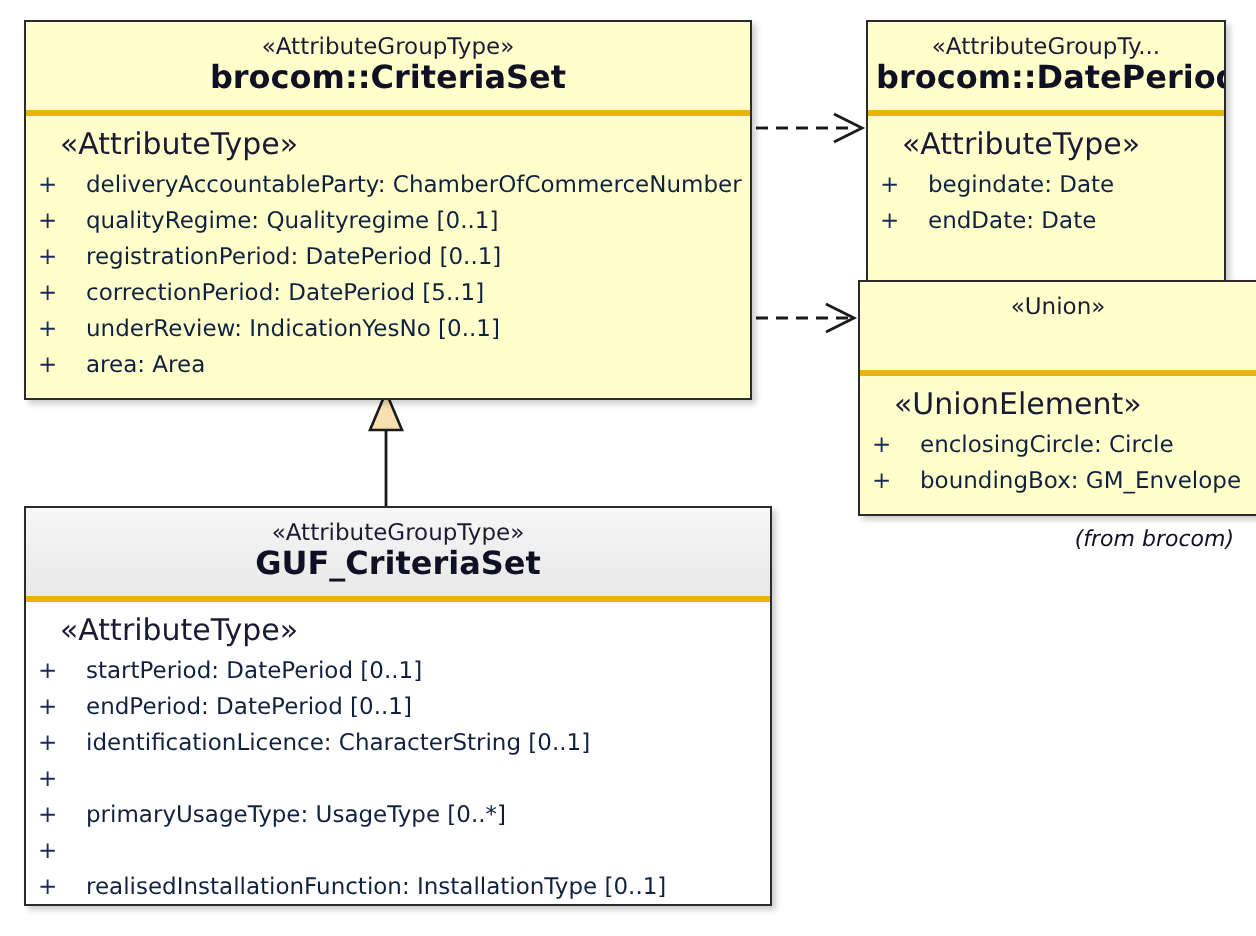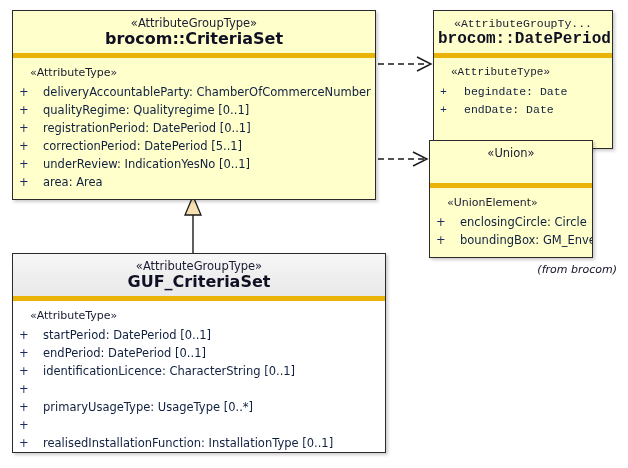--- a/index.html
+++ b/index.html
@@ -24,21 +24,21 @@
     box-shadow: 2px 2px 3px rgba(0,0,0,0.20);
     overflow: hidden;
   }
   .uml-class.yellow { background: #ffffcc; }
   .uml-class.white  { background: #ffffff; }
 
   .uml-header {
     box-sizing: border-box;
     text-align: center;
     padding: 5px 4px 6px 4px;
-    border-bottom: 5px solid #eab308;
+    border-bottom: 3px solid #eab308;
     white-space: nowrap;
     overflow: hidden;
   }
   .uml-header.grad {
     background: linear-gradient(to bottom, #f7f7f7 0%, #eeeeee 55%, #e9e9e9 100%);
   }
   .stereotype {
     font-size: 11.5px;
     color: #1a1a33;
     line-height: 15px;
@@ -47,21 +47,21 @@
     font-size: 16px;
     font-weight: bold;
     color: #101024;
     line-height: 16px;
   }
 
   .uml-body {
     padding: 6px 0 6px 0;
   }
   .group-stereo {
-    font-size: 11px;
+    font-size: 15px;
     color: #1a1a33;
     padding: 0 0 2px 17px;
     line-height: 17px;
     white-space: nowrap;
   }
   .attr-row {
     display: flex;
     align-items: baseline;
     line-height: 18px;
     white-space: nowrap;
@@ -147,39 +147,39 @@
         <span class="attr-vis">+</span>
         <span class="attr-text">underReview: IndicationYesNo [0..1]</span>
       </div>
       <div class="attr-row">
         <span class="attr-vis">+</span>
         <span class="attr-text">area: Area</span>
       </div>
     </div>
   </div>
 
-  <div class="uml-class yellow" style="left:433px; top:10px; width:180px; height:139px;font-family:Liberation Mono, monospace;">
+  <div class="uml-class yellow" style="left:433px; top:10px; width:180px; height:139px;">
     <div class="uml-header" style="height:47px;">
       <div class="stereotype">«AttributeGroupTy...</div>
       <div class="classname">brocom::DatePeriod</div>
     </div>
     <div class="uml-body">
       <div class="group-stereo">«AttributeType»</div>
       <div class="attr-row">
         <span class="attr-vis">+</span>
         <span class="attr-text">begindate: Date</span>
       </div>
       <div class="attr-row">
         <span class="attr-vis">+</span>
         <span class="attr-text">endDate: Date</span>
       </div>
     </div>
   </div>
 
-  <div class="uml-class yellow" style="left:429px; top:140px; width:164px; height:118px;">
+  <div class="uml-class yellow" style="left:429px; top:140px; width:200px; height:118px;">
     <div class="uml-header" style="height:47px;">
       <div class="stereotype">«Union»</div>
     </div>
     <div class="uml-body">
       <div class="group-stereo">«UnionElement»</div>
       <div class="attr-row">
         <span class="attr-vis">+</span>
         <span class="attr-text">enclosingCircle: Circle</span>
       </div>
       <div class="attr-row">

